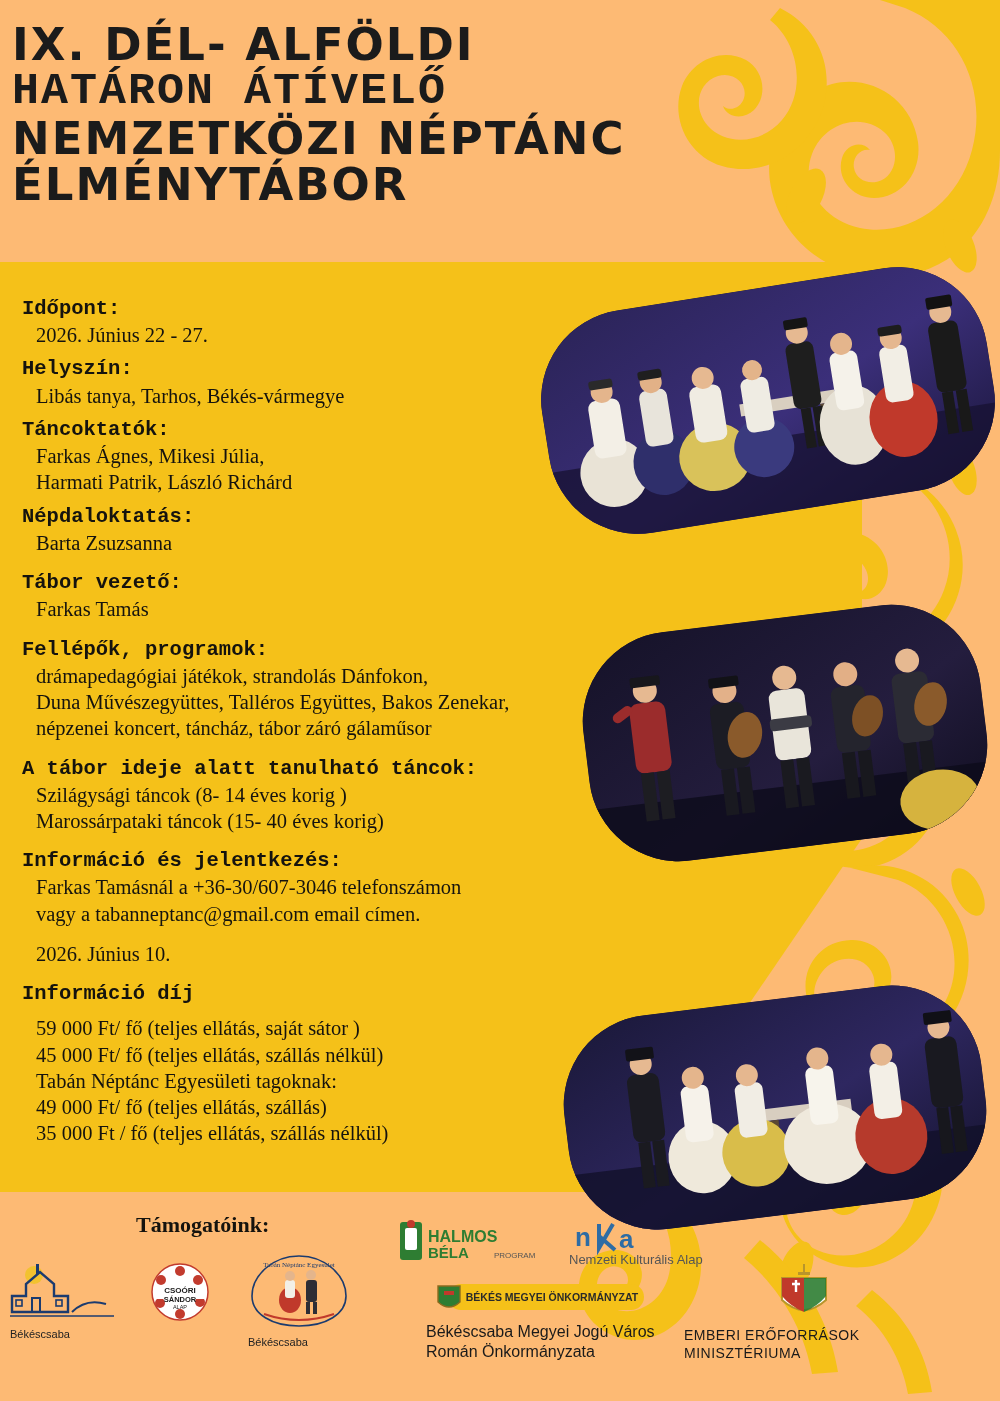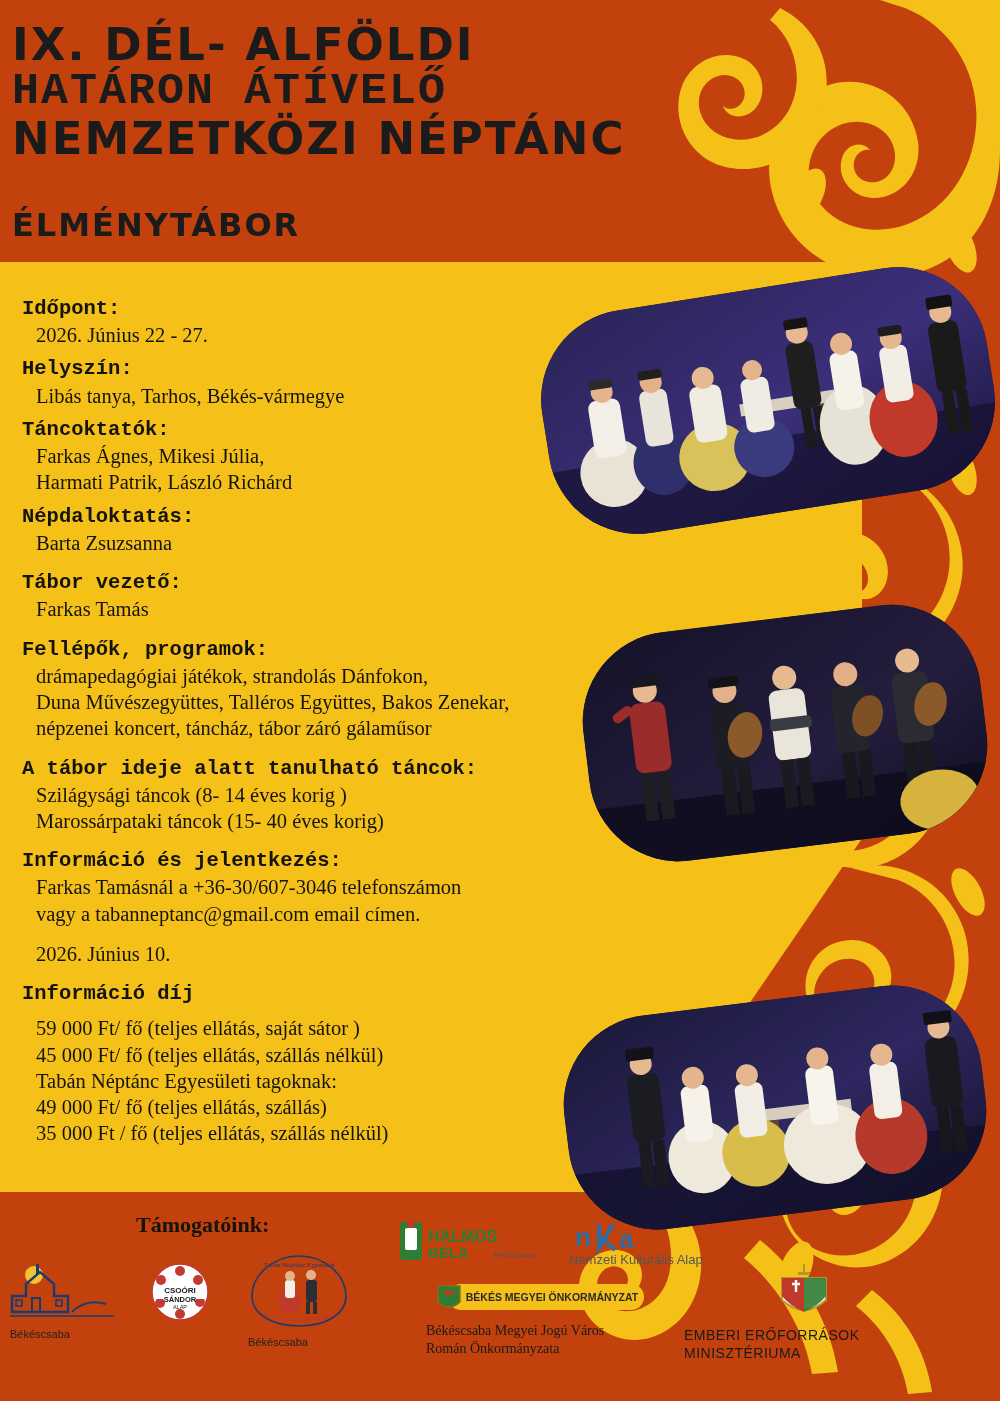--- a/index.html
+++ b/index.html
@@ -7,21 +7,21 @@
     width: 1000px;
     height: 1401px;
     background: #ffffff;
     font-family: "Liberation Serif", serif;
     overflow: hidden;
   }
   #poster {
     position: relative;
     width: 1000px;
     height: 1401px;
-    background: #c2410c;
+    background: #fdba74;
     overflow: hidden;
   }
 
   
   .flourish-layer {
     position: absolute;
     inset: 0;
     pointer-events: none;
   }
 
@@ -46,21 +46,21 @@
     font-family: "DejaVu Sans", sans-serif;
     font-weight: bold;
     color: #1b1b1b;
     letter-spacing: 2px;
     line-height: 1.04;
   }
   .title-line { display: block; white-space: nowrap; }
   .tl1 { font-size: 45px; }
   .tl2 { font-size: 45px; font-family: Liberation Mono, monospace; }
   .tl3 { font-size: 45px; }
-  .tl4 { font-size: 32px; margin-top: 47px; }
+  .tl4 { font-size: 45px; }
 
   
   .info {
     position: absolute;
     left: 22px;
     top: 296px;
     width: 600px;
     z-index: 3;
     color: #15130e;
   }
@@ -122,22 +122,22 @@
 
   #sp-bcs   { left: 2px;   top: 58px;  width: 110px; }
   #sp-csoori{ left: 122px; top: 62px;  width: 106px; }
   #sp-taban { left: 240px; top: 52px;  width: 108px; }
   #sp-halmos{ left: 390px; top: 18px;  width: 148px; }
   #sp-nka   { left: 525px; top: 18px;  width: 218px; }
   #sp-bmo   { left: 418px; top: 82px;  width: 240px; }
   #sp-emmi  { left: 676px; top: 62px;  width: 240px; }
 
   .sp-txt-sm {
-    font-family: Liberation Serif, serif;
-    font-size: 14px;
+    font-family: Liberation Sans, sans-serif;
+    font-size: 16px;
     color: #1a1a1a;
     line-height: 1.25;
   }
   .sp-emmi-txt {
     font-family: "Liberation Sans", sans-serif;
     font-size: 14px;
     letter-spacing: 0.5px;
     color: #1a1a1a;
     line-height: 1.3;
   }

